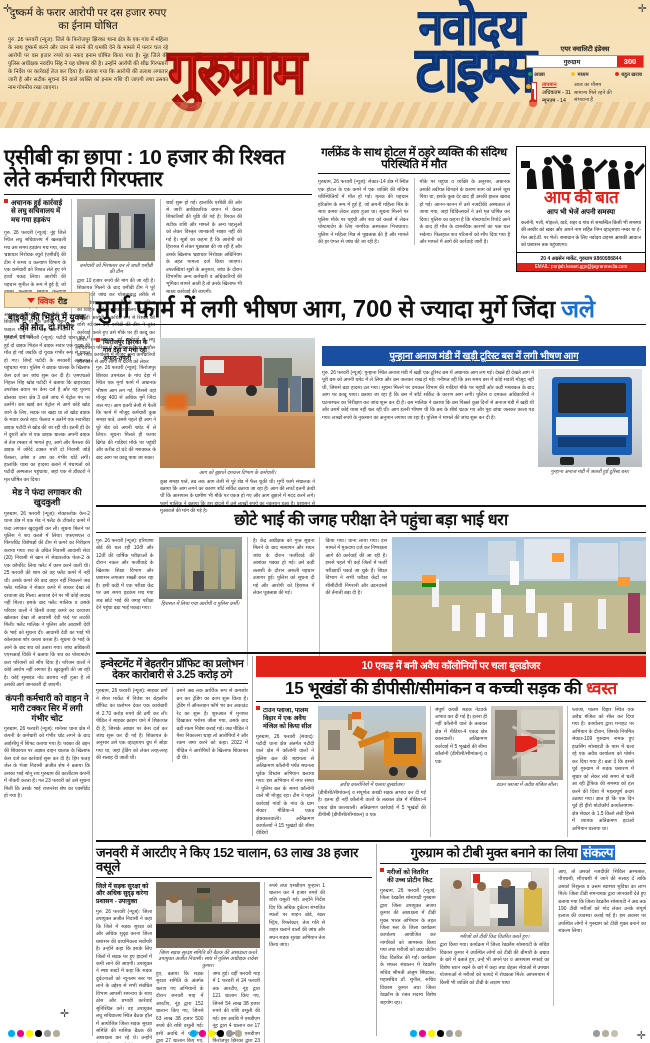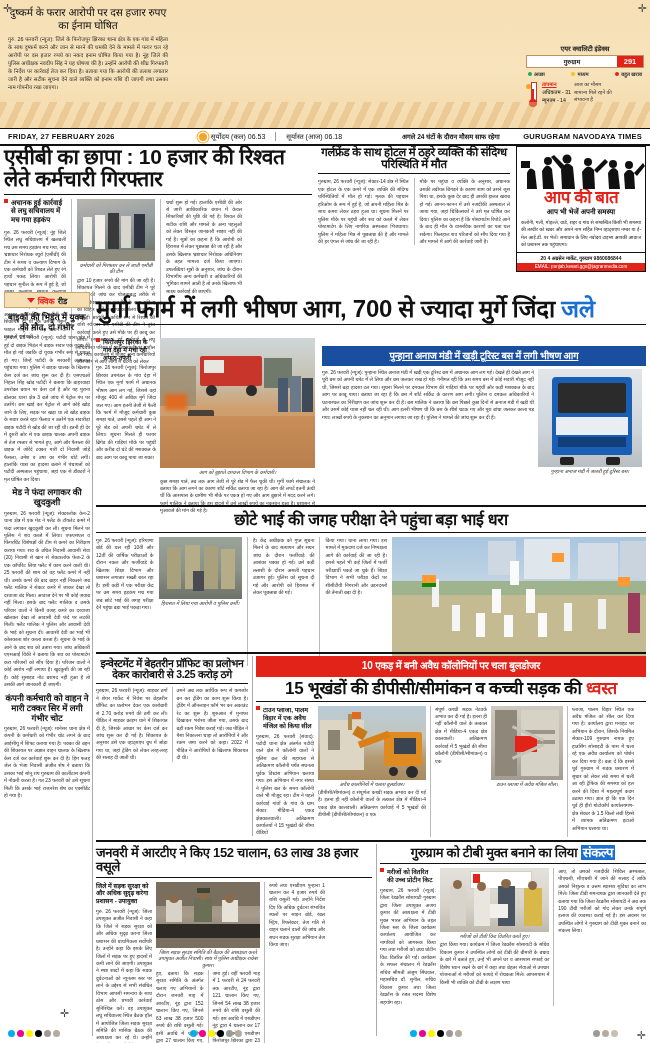--- a/index.html
+++ b/index.html
@@ -147,26 +147,31 @@
 
   <div class="masthead">
     <span class="crop-mark" style="left:3px;top:3px;">✛</span>
     <span class="crop-mark" style="right:3px;top:3px;">✛</span>
 
     <div class="lead-brief">
       <h2>दुष्कर्म के फरार आरोपी पर दस हजार रुपए का ईनाम घोषित</h2>
       <p>गुरु. 26 फरवरी (न्यूज): जिले के फिरोजपुर झिरका थाना क्षेत्र के एक गांव में महिला के साथ दुष्कर्म करने और जान से मारने की धमकी देने के मामले में फरार चल रहे आरोपी पर दस हजार रुपये का नकद इनाम घोषित किया गया है। नूंह जिले की पुलिस अधीक्षक नवदीप सिंह ने यह घोषणा की है। उन्होंने आरोपी की शीघ्र गिरफ्तारी के निर्देश पर कार्रवाई तेज कर दिया है। बताया गया कि आरोपी की तलाश लगातार जारी है और सटीक सूचना देने वाले व्यक्ति को इनाम राशि दी जाएगी तथा उसका नाम गोपनीय रखा जाएगा।</p>
     </div>
 
+    <div class="logo-wrap">
+      <div class="logo-nav">नवोदय</div>
+      <div class="logo-guru">गुरुग्राम</div>
+      <div class="logo-times">टाइम्स</div>
+    </div>
 
     <div class="aqi">
       <div class="aqi-title">एयर क्वालिटी इंडेक्स</div>
       <div class="aqi-bar">
         <div class="aqi-city">गुरुग्राम</div>
-        <div class="aqi-val">291</div>
+        <div class="aqi-val">300</div>
       </div>
       <div class="aqi-legend">
         <span>
             <i class="dot" style="background:#1faa4b"></i>
             <b>अच्छा</b>
           </span>
         <span>
             <i class="dot" style="background:#f5c21a"></i>
             <b>मध्यम</b>
           </span>
@@ -185,31 +190,20 @@
         <div class="temp-txt">
           <div class="lbl">तापमान</div>
           <div>अधिकतम - 31</div>
           <div>न्यूनतम - 14</div>
         </div>
         <div class="temp-note">आज का मौसम सामान्य मिले रहने की संभावना है</div>
       </div>
     </div>
   </div>
 
-  <div class="dateline">
-    <div class="dl-date">FRIDAY, 27 FEBRUARY 2026</div>
-    <div class="dl-sun">
-      <i class="sun-ico"></i>
-      <span>सूर्योदय (कल) 06.53</span>
-      <i class="dl-sep"></i>
-      <span>सूर्यास्त (आज) 06.18</span>
-    </div>
-    <div class="dl-weather">अगले 24 घंटों के दौरान मौसम साफ रहेगा</div>
-    <div class="dl-brand">GURUGRAM NAVODAYA TIMES</div>
-  </div>
 
   <div class="blk" style="left:4px;top:146px;width:308px;">
     <div class="hl" style="font-size:21px;">एसीबी का छापा : 10 हजार की रिश्वत लेते कर्मचारी गिरफ्तार</div>
     <div class="rule" style="margin:3px 0 4px;"></div>
     <div style="display:flex;gap:5px;">
       <div style="width:62px;">
         <div style="display:flex;">
           <i class="bullet"></i>
           <div class="sub-hd" style="font-size:7px;">अचानक हुई कार्रवाई से लघु सचिवालय में मच गया हड़कंप</div>
         </div>

